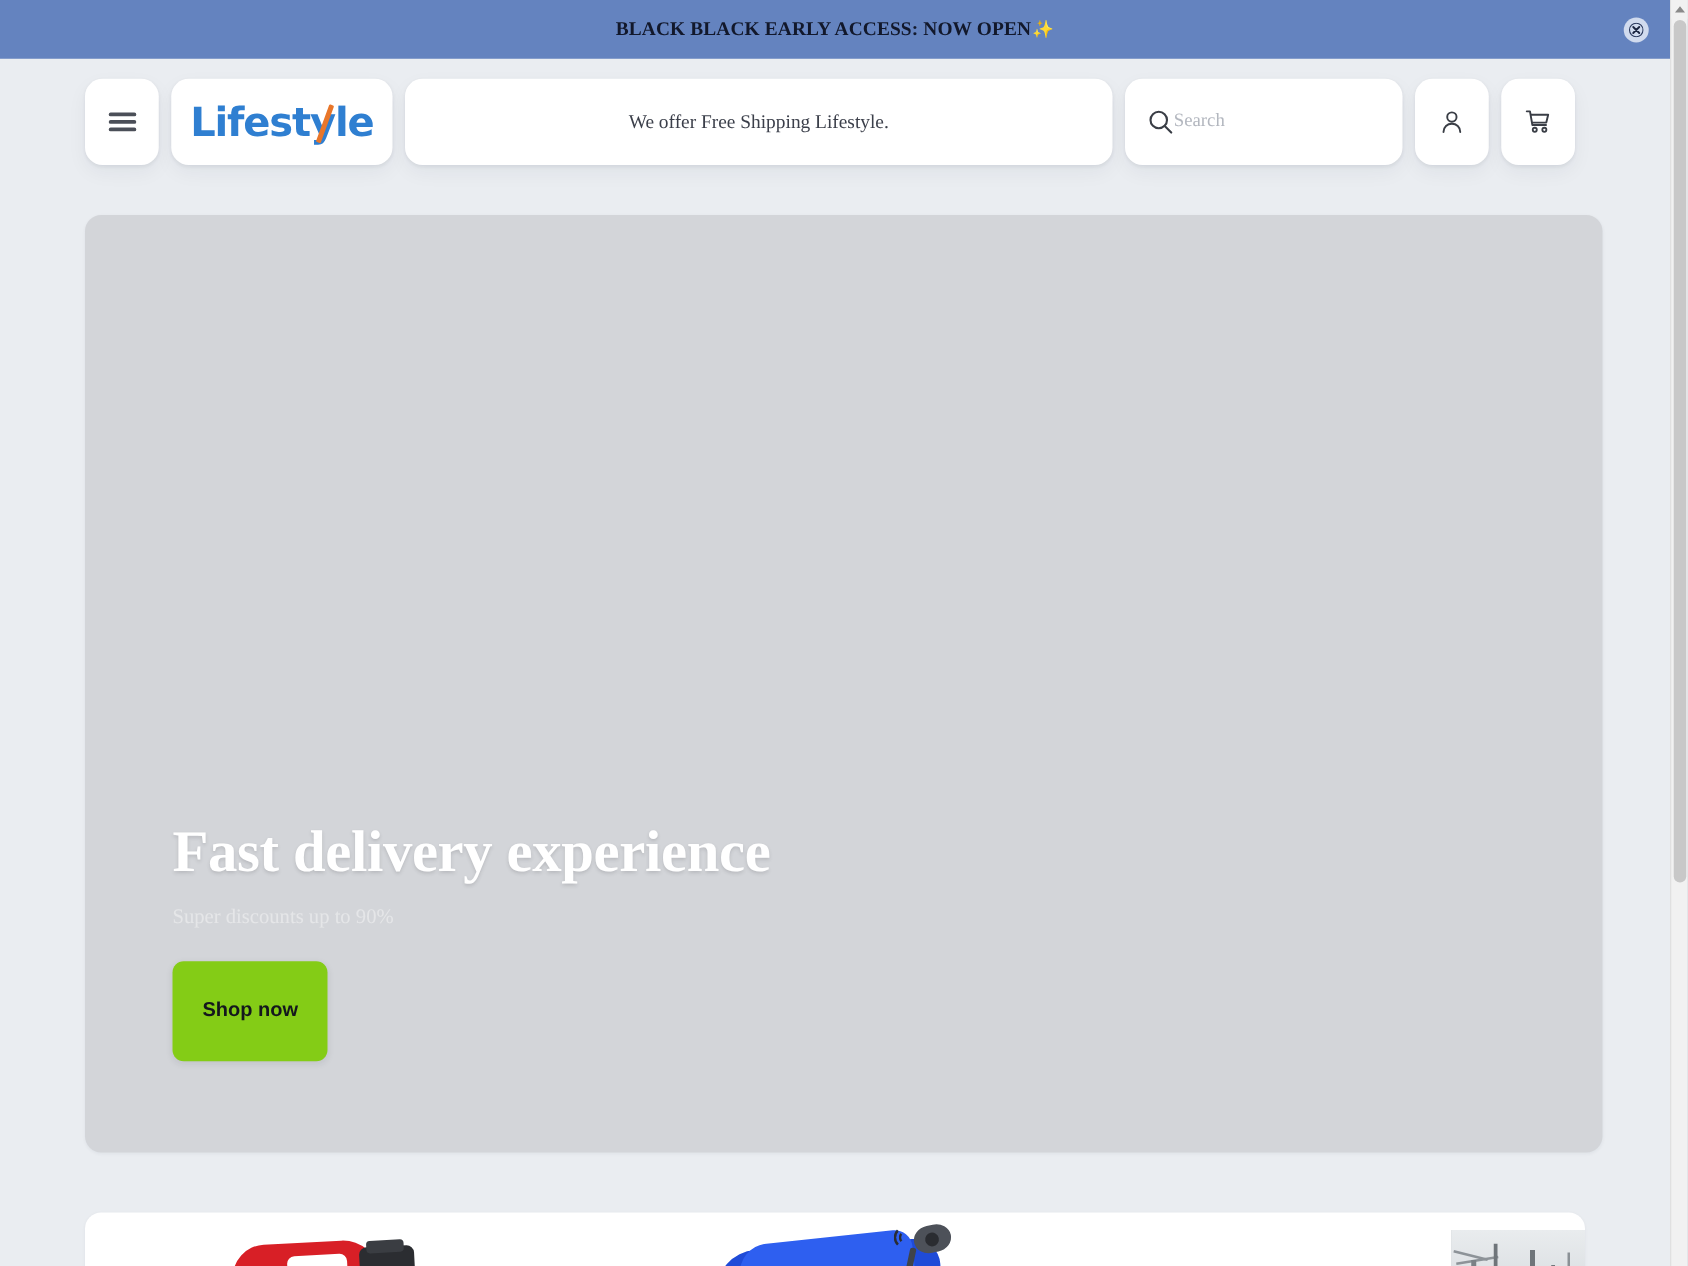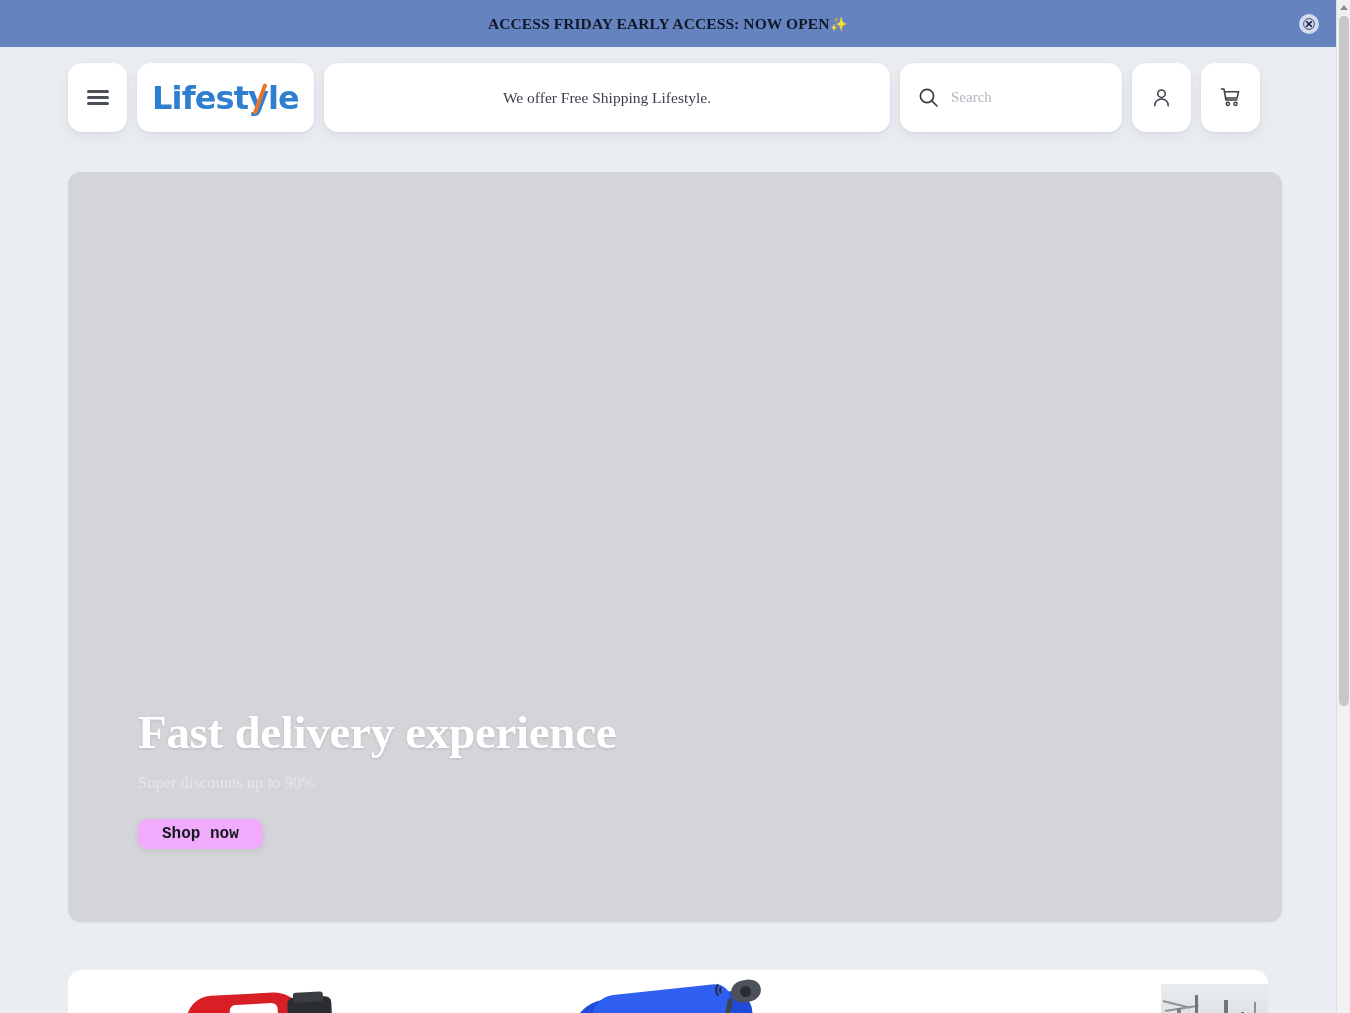--- a/index.html
+++ b/index.html
@@ -143,21 +143,20 @@
     font-size: 15.5px;
     color: #3b3f4a;
     font-weight: 400;
   }
 
   .search-card {
     flex: 0 0 222px;
     width: 222px;
     justify-content: flex-start;
     padding-left: 18px;
-    gap: 12px;
     cursor: text;
   }
   .search-icon { flex: 0 0 auto; display: block; }
   .search-input {
     border: none;
     outline: none;
     background: transparent;
     font-family: "Liberation Serif", serif;
     font-size: 15px;
     color: #2c3038;
@@ -200,25 +199,25 @@
     margin-top: 15px;
     font-family: "Liberation Serif", serif;
     font-size: 16.5px;
     color: #e7e8ea;
     opacity: 0.92;
     font-weight: 400;
   }
   .hero-cta {
     margin-top: 26px;
     display: inline-block;
-    background: #f0abfc;
+    background: #84cc16;
     border: none;
     border-radius: 9px;
-    padding: 6px 24px;
-    font-family: Liberation Mono, monospace;
+    padding: 31px 24px;
+    font-family: Liberation Sans, sans-serif;
     font-size: 16px;
     font-weight: 700;
     color: #14171d;
     cursor: pointer;
     box-shadow: 0 2px 6px rgba(20,26,40,0.09);
   }
 
   
   .products-strip {
     margin: 48px 68px 0 68px;
@@ -414,21 +413,21 @@
     cursor: grab;
   }
 </style>
 </head>
 <body>
 
 <div class="viewport">
 
   <div class="promo-banner">
     <div class="promo-text">
-      <span>ACCESS FRIDAY EARLY ACCESS: NOW OPEN</span><span class="promo-sparkle">✨</span>
+      <span>BLACK BLACK EARLY ACCESS: NOW OPEN</span><span class="promo-sparkle">✨</span>
     </div>
     <button class="promo-close">
       <svg width="12" height="12" viewBox="0 0 12 12">
         <circle cx="6" cy="6" r="5.4" fill="none" stroke="#2b3a5e" stroke-width="0.9"></circle>
         <path d="M3.6 3.6 L8.4 8.4 M8.4 3.6 L3.6 8.4" stroke="#1b2540" stroke-width="1.5" stroke-linecap="round"></path>
       </svg>
     </button>
   </div>
 
   <header class="site-header">

